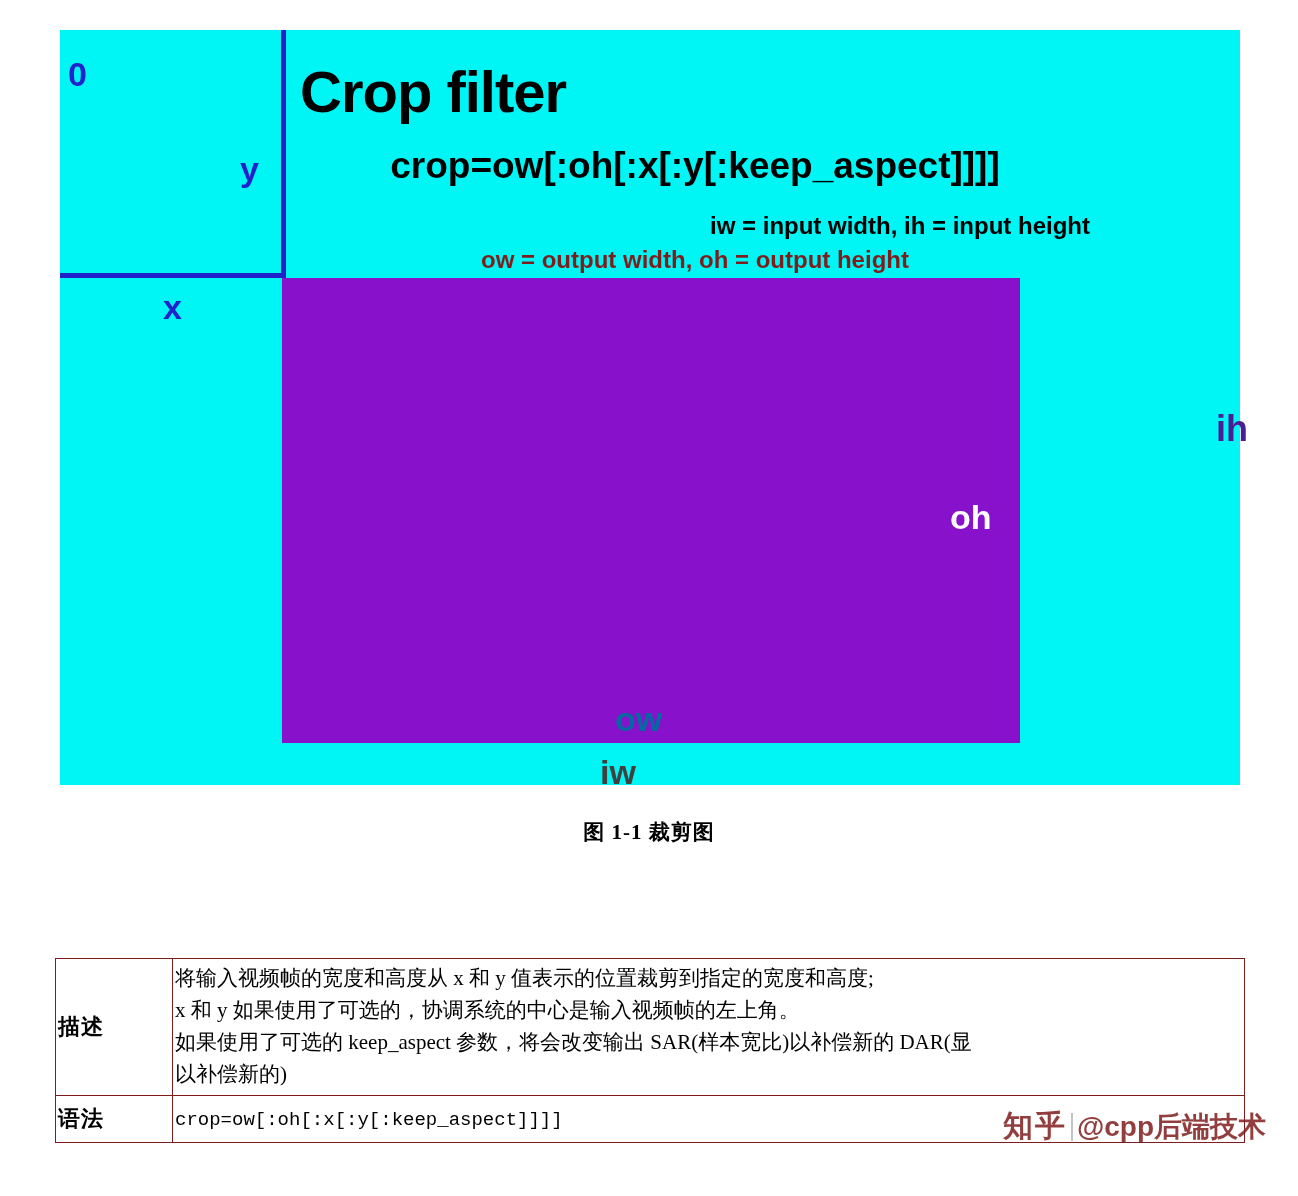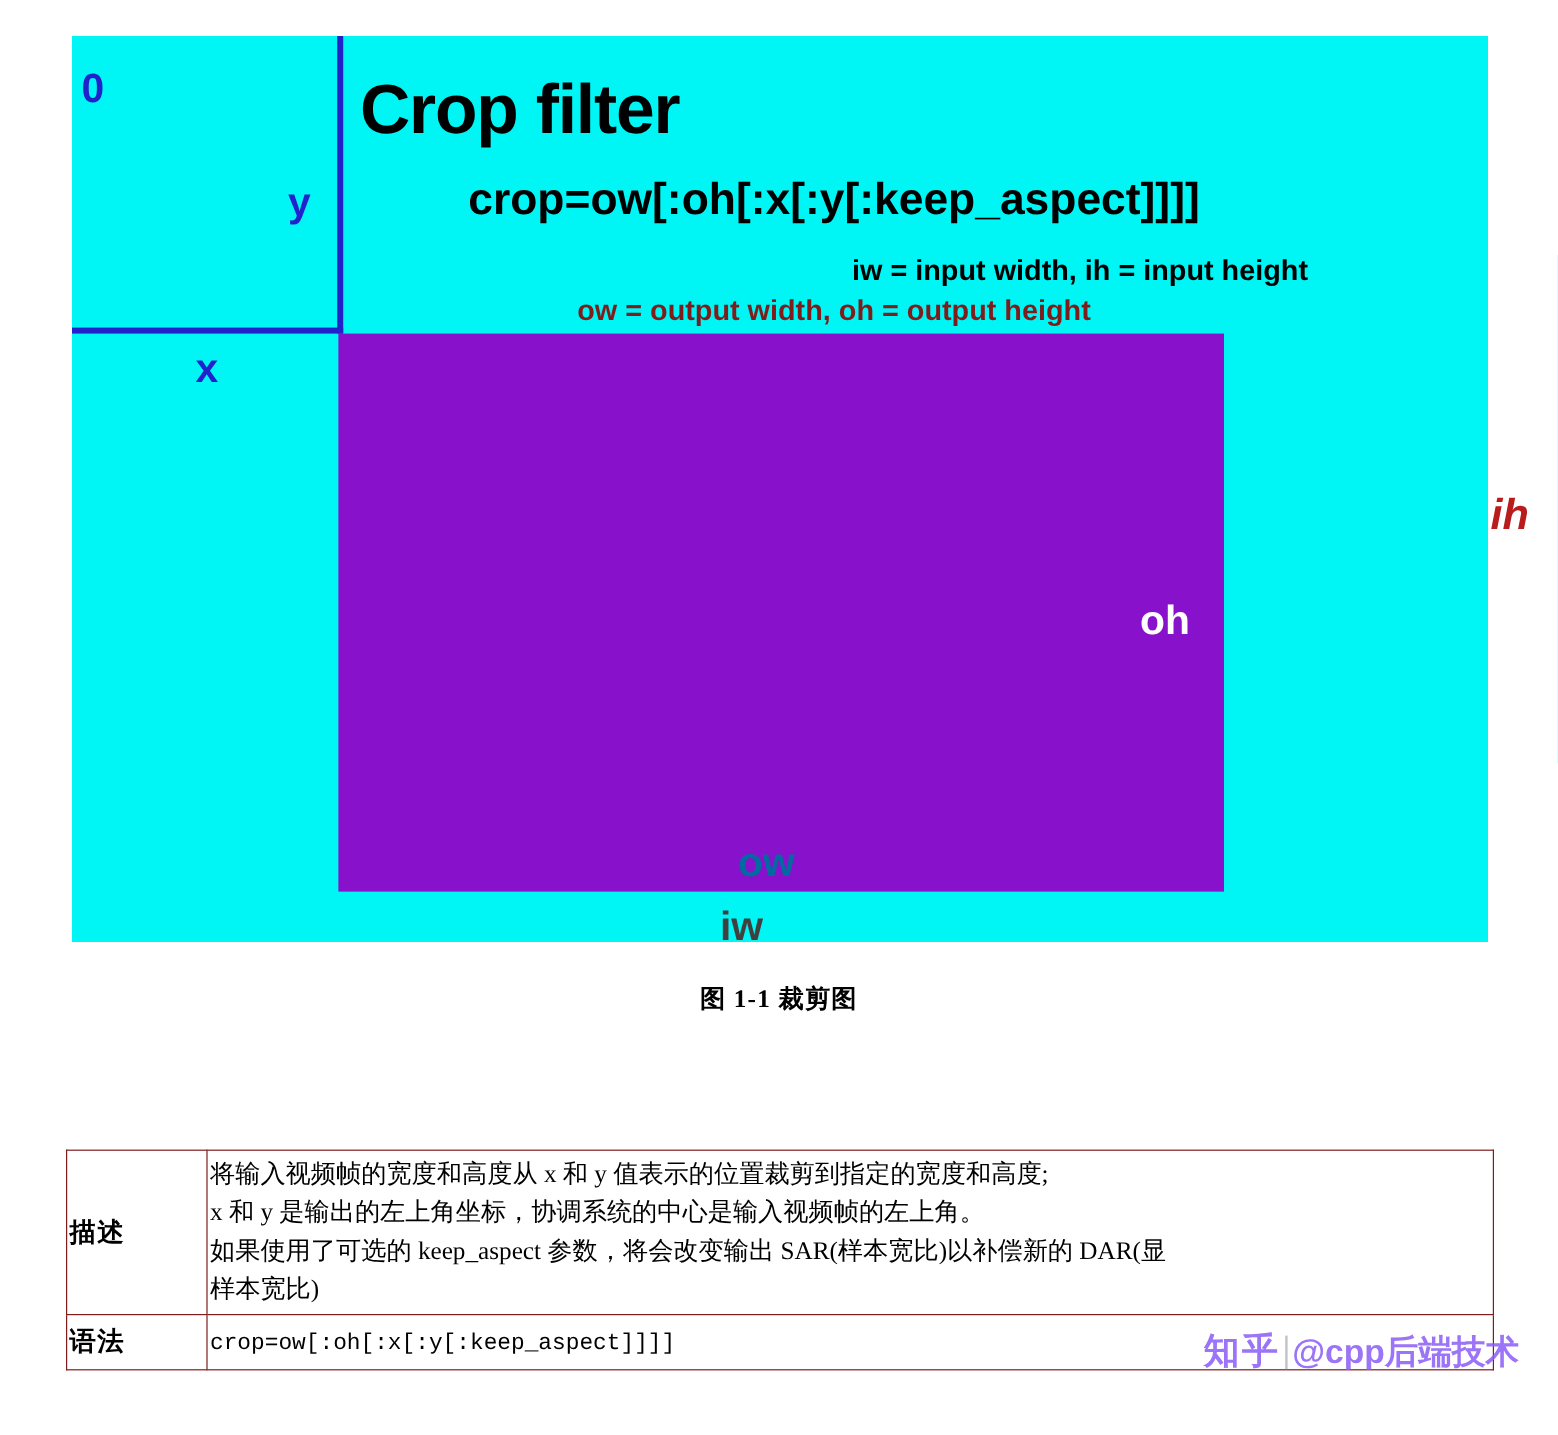--- a/index.html
+++ b/index.html
@@ -114,26 +114,25 @@
     position: absolute;
     left: 222px;
     top: 248px;
     width: 738px;
     height: 465px;
     background: #8811cc;
   }
 
   .lbl-ih {
     position: absolute;
-    left: 1182px;
+    left: 1156px;
     top: 378px;
-    color: #b91c1c;
+    color: #4c1d95;
     font-size: 36px;
     font-weight: bold;
-    font-style: italic;
   }
   .lbl-oh {
     position: absolute;
     left: 890px;
     top: 468px;
     color: #ffffff;
     font-size: 34px;
     font-weight: bold;
   }
   .lbl-ow {
@@ -202,21 +201,21 @@
   .mono { font-family: "Liberation Mono", monospace; font-size: 19px; }
 
   
   .watermark {
     position: absolute;
     right: 32px;
     top: 1106px;
     display: flex;
     align-items: center;
     gap: 4px;
-    color: #8b5cf6;
+    color: #7f1d1d;
     font-size: 28px;
     font-weight: bold;
     font-family: "Liberation Sans", sans-serif;
     opacity: .85;
   }
   .watermark .zh {
     font-size: 30px;
     letter-spacing: 2px;
   }
   .watermark .sep {
@@ -252,23 +251,23 @@
 </div>
 
 <div class="caption">图 1-1 裁剪图</div>
 
 <table class="tbl">
   <tbody>
       <tr>
     <td class="label">描述</td>
     <td class="body">
       <div class="desc-line">将输入视频帧的宽度和高度从 x 和 y 值表示的位置裁剪到指定的宽度和高度;</div>
-      <div class="desc-line">x 和 y 是输出的左上角坐标，协调系统的中心是输入视频帧的左上角。</div>
+      <div class="desc-line">x 和 y 如果使用了可选的，协调系统的中心是输入视频帧的左上角。</div>
       <div class="desc-line">如果使用了可选的 keep_aspect 参数，将会改变输出 SAR(样本宽比)以补偿新的 DAR(显</div>
-      <div class="desc-line">样本宽比)</div>
+      <div class="desc-line">以补偿新的)</div>
     </td>
   </tr>
   <tr>
     <td class="label">语法</td>
     <td class="body mono-line">
       <span class="mono">crop=ow[:oh[:x[:y[:keep_aspect]]]]</span>
     </td>
   </tr>
 </tbody>
   </table>

